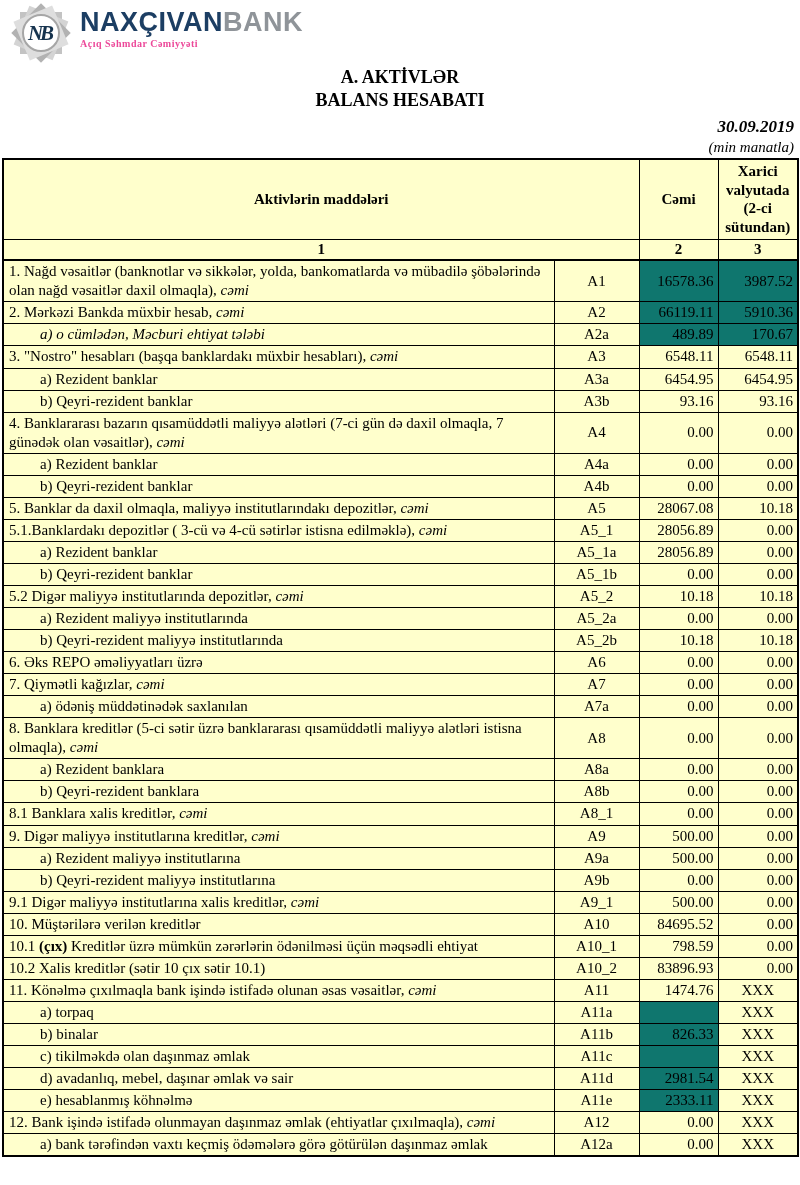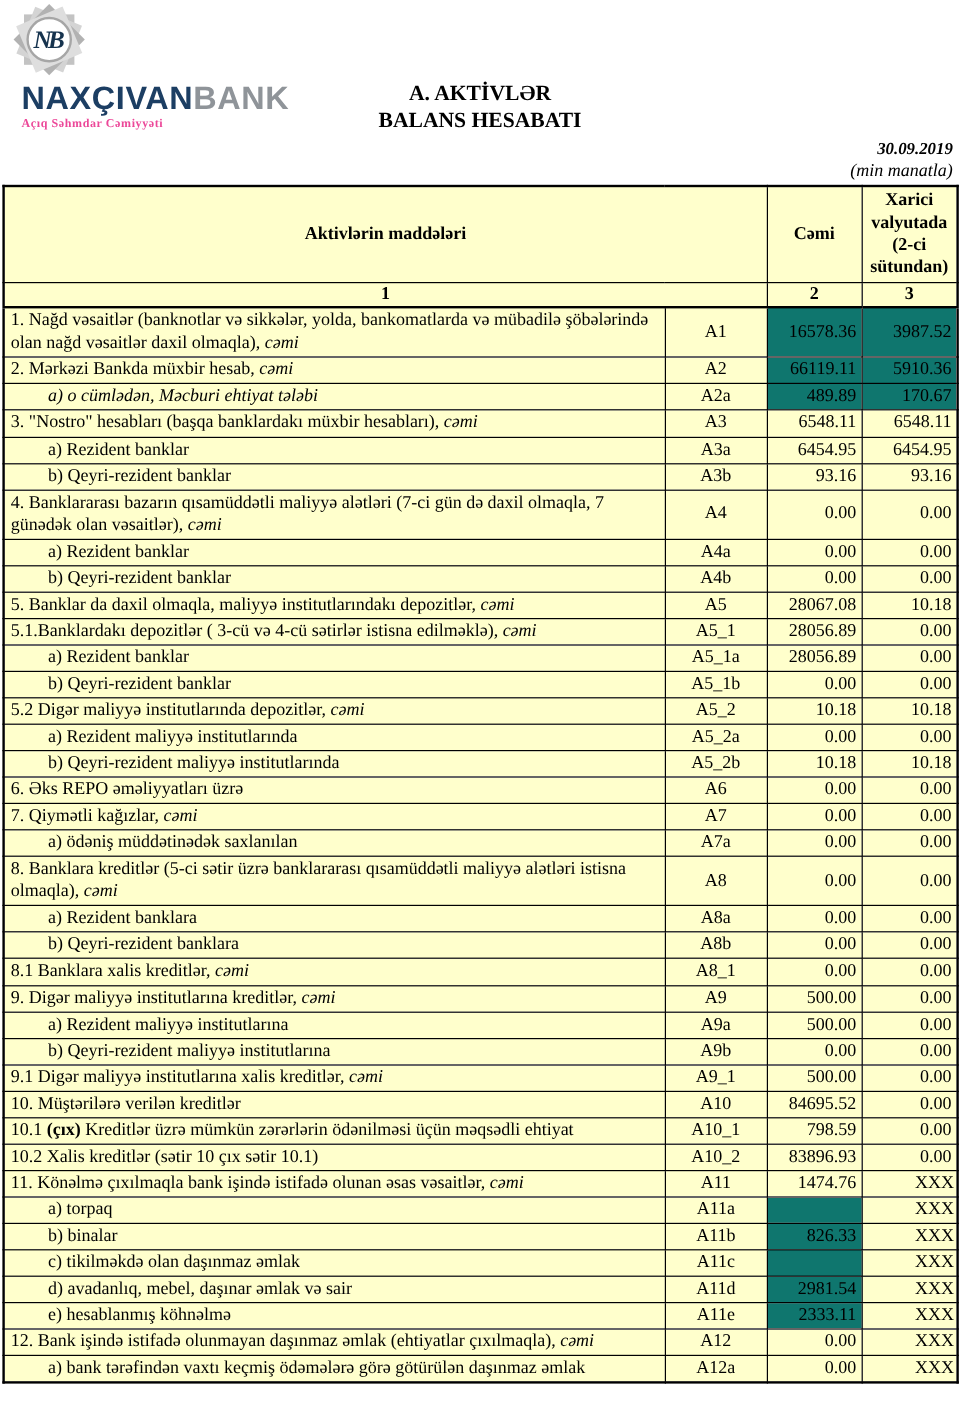--- a/index.html
+++ b/index.html
@@ -3,21 +3,21 @@
 <meta charset="utf-8">
 <style>
   * { box-sizing: border-box; margin: 0; padding: 0; }
   html,body { background:#fff; }
   body {
     width: 800px; height: 1185px; overflow: hidden;
     font-family: "Liberation Serif", serif;
     color: #000;
   }
   
-  .brand { display:flex; align-items:flex-start; padding:3px 0 0 10px; height:64px;flex-direction:column; }
+  .brand { display:flex; align-items:flex-start; padding:3px 0 0 10px; height:64px; }
   .gear { position:relative; width:62px; height:60px; flex:0 0 auto; }
   .gear i { position:absolute; left:10px; top:9px; width:42px; height:42px; display:block; }
   .gear .s1 { background:#c3c3c3; }
   .gear .s2 { background:#d4d4d4; transform:rotate(22deg); }
   .gear .s3 { background:#b2b2b2; transform:rotate(45deg); }
   .gear .s4 { background:#dedede; transform:rotate(67deg); }
   .gear-circle { position:absolute; left:12px; top:11px; width:38px; height:38px; border-radius:50%;
     background:#fff; border:2px solid #a6a6a6; }
   .gear-nb { position:absolute; left:0; top:0; width:62px; height:60px; display:flex;
     align-items:center; justify-content:center; font-family:"Liberation Serif",serif;
@@ -26,36 +26,36 @@
   .wordmark { margin-left:8px; padding-top:6px; text-align:left; }
   .wordline { font-family:"Liberation Sans",sans-serif; font-weight:bold; font-size:27px;
     line-height:1; letter-spacing:0.5px; }
   .wm-primary { color:#1c3e63; }
   .wm-secondary { color:#8f9499; }
   .wm-subtitle { font-family:Liberation Serif, serif; font-weight:bold; font-size:10px;
     color:#ec4899; letter-spacing:0.5px; margin-top:2px; }
   
   .title { text-align:center; font-weight:bold; font-size:18px; line-height:1.3; margin-top:2px; }
   .meta { text-align:right; padding-right:6px; font-size:15px; margin-top:4px; }
-  .meta .date { font-weight:bold; font-style:italic; font-size:14px; }
+  .meta .date { font-weight:bold; font-style:italic; font-size:17px; }
   .meta .unit { font-style:italic; margin-top:2px;padding-left:13px; }
   
   table.sheet { border-collapse:collapse; table-layout:fixed; width:795px; margin:2px 0 0 2px;
     border:2px solid #000; }
   .sheet th, .sheet td { border:1px solid #000; background:#ffffcc; font-size:15px;
     vertical-align:middle; overflow:hidden; }
   .sheet thead th { font-weight:bold; text-align:center; }
   .th-items { height:78px; }
   .th-fx { line-height:1.25; padding:2px; }
   .numrow th { height:21px; border-bottom:2px solid #000; font-size:15px; }
   .c-label { padding:1px 4px 1px 5px; line-height:1.27; text-align:left; }
   .c-label.indent { padding-left:36px; }
   .c-code { text-align:center; padding:1px 2px; }
   .c-num { text-align:right; padding:1px 4px 1px 2px; }
-  .c-num.xxx { padding:1px 2px; }
+  .c-num.xxx { text-align:center; padding:1px 2px; }
   .c-num.white { background:#0f766e; }
   .it { font-style:italic; }
   .bd { font-weight:bold; }
 </style>
 </head>
 <body>
 
 <div class="page">
 
   <header class="brand">

